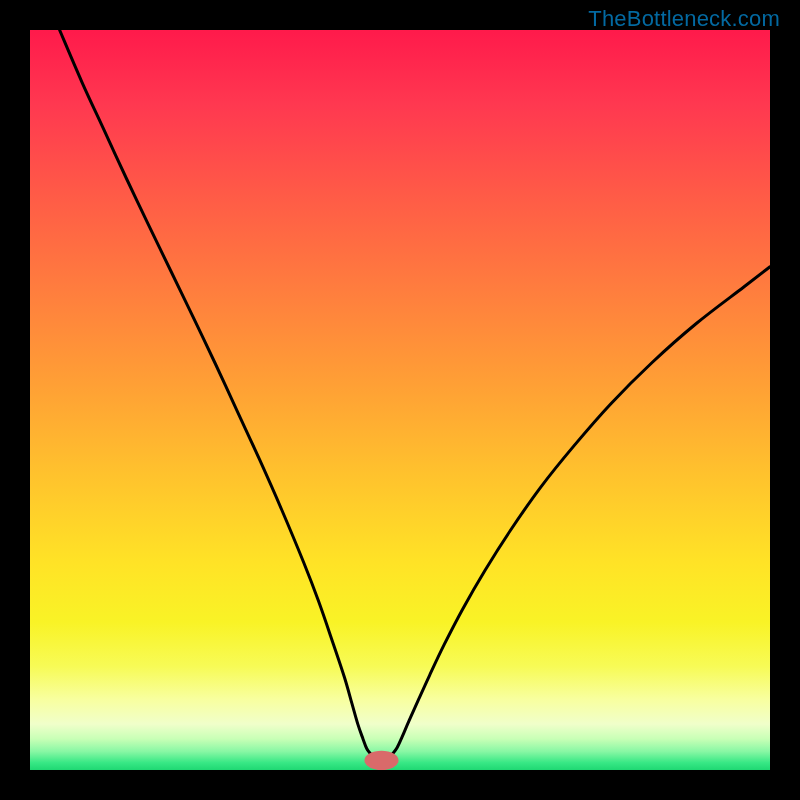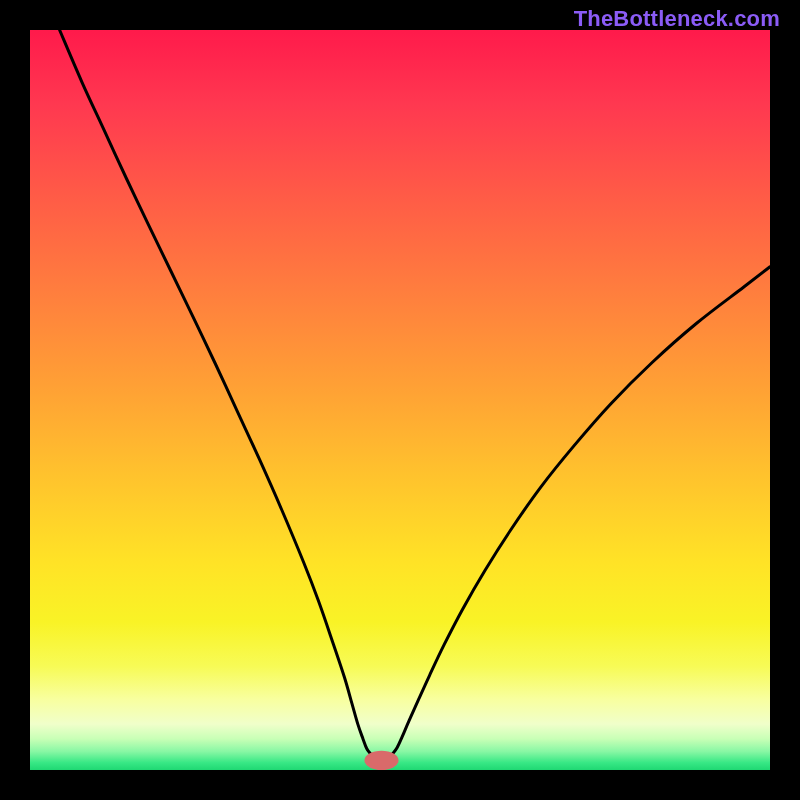--- a/index.html
+++ b/index.html
@@ -24,22 +24,22 @@
     top: 30px;
     width: 740px;
     height: 740px;
   }
   .watermark {
     position: absolute;
     top: 6px;
     right: 20px;
     font-family: Arial, Helvetica, sans-serif;
     font-size: 22px;
-    font-weight: 700;
-    color: #8b5cf6;
+    font-weight: 400;
+    color: #0369a1;
     letter-spacing: 0.2px;
   }
   svg {
     display: block;
   }
 </style>
 </head>
 <body>
 
 <div class="frame">

